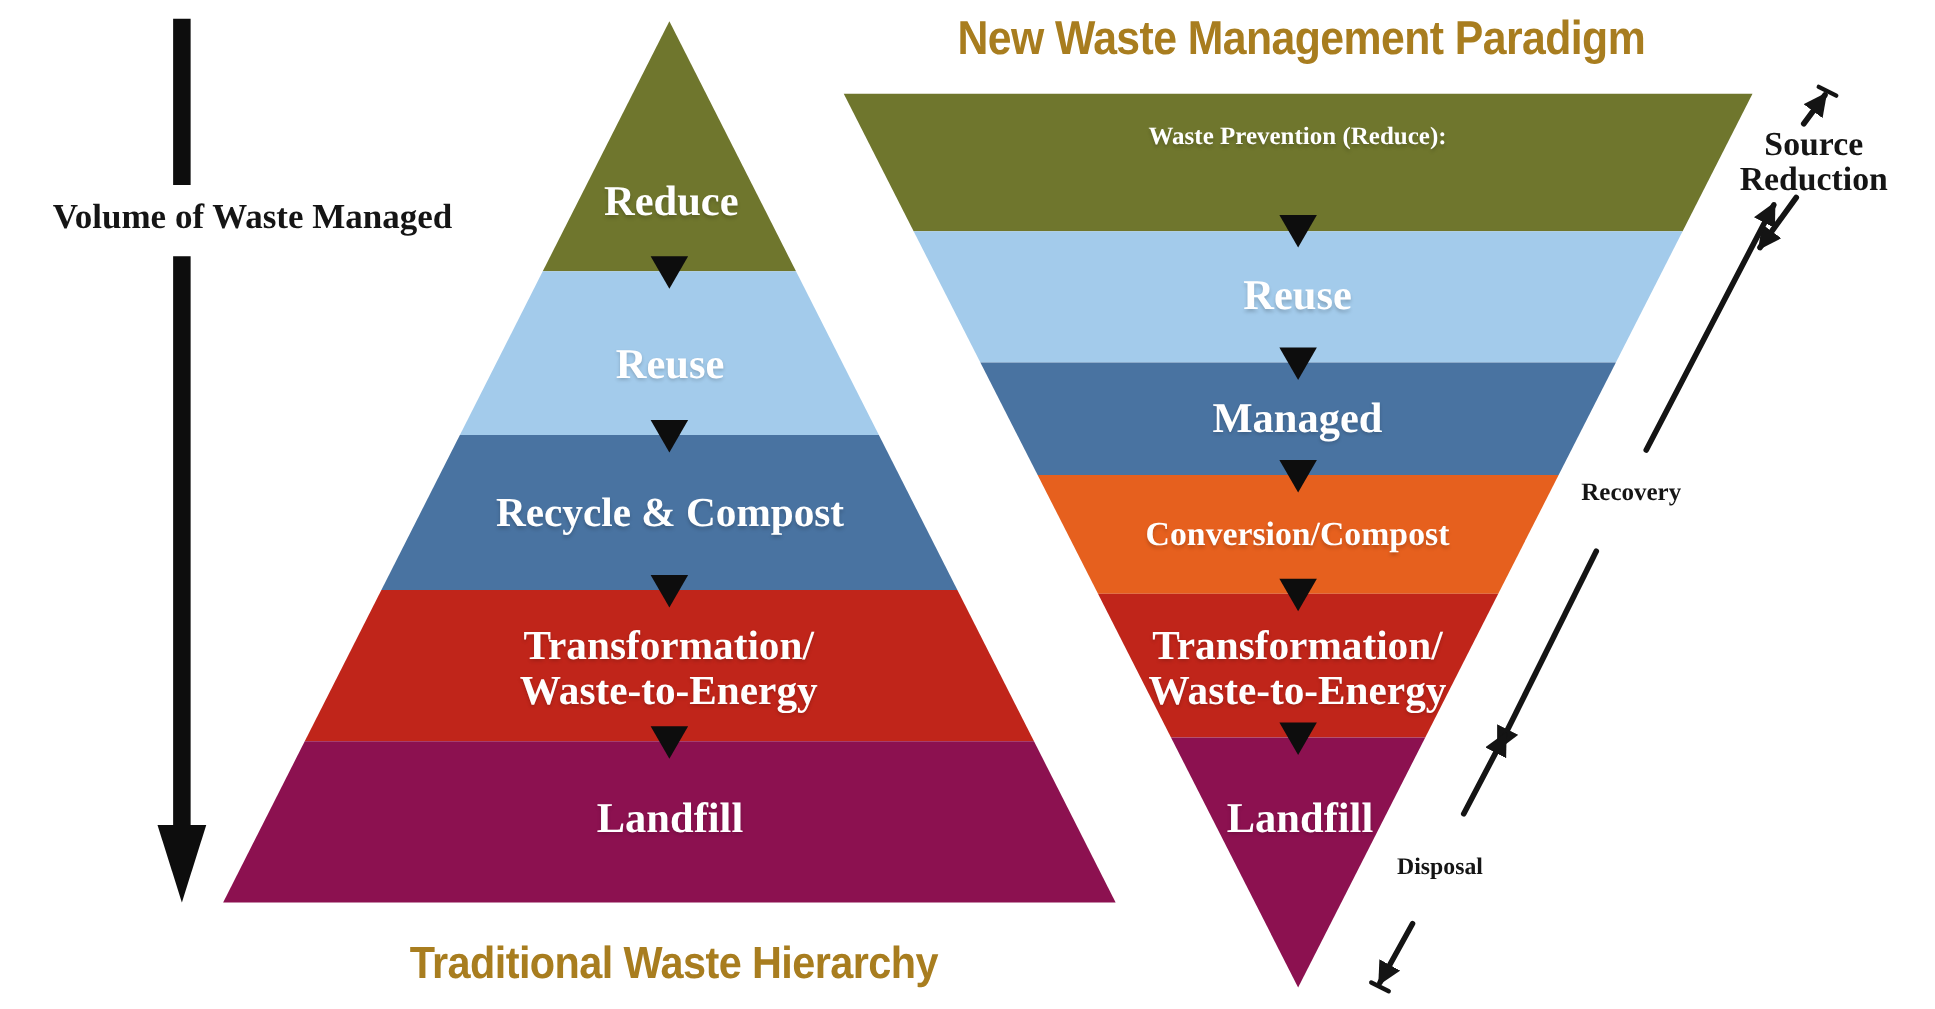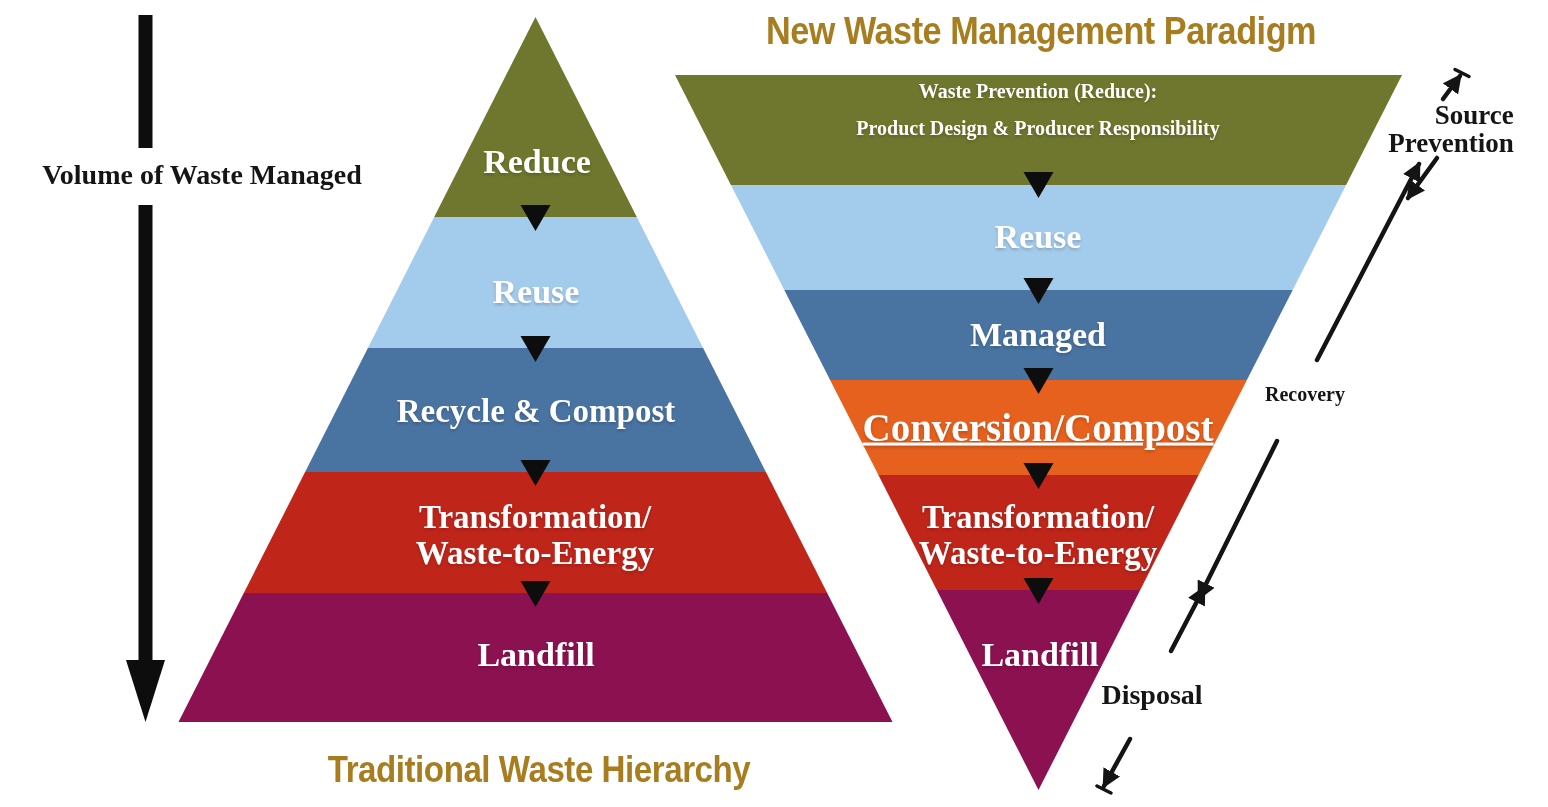--- a/index.html
+++ b/index.html
@@ -26,21 +26,21 @@
   }
   .black-lbl{
     color:#151515;
     font-family:"Liberation Serif", serif;
   }
   .title-lbl{
     font-family:"Liberation Sans", sans-serif;
     letter-spacing:-0.5px;
   }
   .two-line{line-height:36px;}
-  .ann{line-height:28px;text-align:right;}
+  .ann{line-height:28px;}
 </style>
 </head>
 <body>
 
 <div id="stage">
 
   <svg id="shapes" width="1548" height="807" viewBox="0 0 1548 807">
     <defs>
       <marker id="arw" viewBox="0 0 10 10" refX="8.5" refY="5" markerWidth="4.2" markerHeight="4.2" orient="auto">
         <path d="M0,0 L10,5 L0,10 z" fill="#141414"></path>
@@ -106,31 +106,30 @@
   <div class="lbl layer-lbl" style="left:536px;top:292px;font-size:34px;">Reuse</div>
   <div class="lbl layer-lbl" style="left:536px;top:411px;font-size:33px;text-align:right;">Recycle &amp; Compost</div>
   <div class="lbl layer-lbl two-line" style="left:535px;top:535px;font-size:33px;">
     <span>Transformation/</span><br>
     <span>Waste-to-Energy</span>
   </div>
   <div class="lbl layer-lbl" style="left:536px;top:655px;font-size:34px;">Landfill</div>
 
   <div class="lbl layer-lbl two-line" style="left:1038px;top:110px;font-size:20px;line-height:37px;">
     <span>Waste Prevention (Reduce):</span><br>
-    <span>Product Design &amp; Producer Responsibility</span>
   </div>
   <div class="lbl layer-lbl" style="left:1038px;top:237px;font-size:34px;">Reuse</div>
   <div class="lbl layer-lbl" style="left:1038px;top:335px;font-size:34px;">Managed</div>
-  <div class="lbl layer-lbl" style="left:1038px;top:428px;font-size:39px;text-decoration:underline;">Conversion/Compost</div>
+  <div class="lbl layer-lbl" style="left:1038px;top:428px;font-size:27px;">Conversion/Compost</div>
   <div class="lbl layer-lbl two-line" style="left:1038px;top:535px;font-size:33px;">
     <span>Transformation/</span><br>
     <span>Waste-to-Energy</span>
   </div>
   <div class="lbl layer-lbl" style="left:1040px;top:655px;font-size:34px;">Landfill</div>
 
   <div class="lbl black-lbl ann" style="left:1451px;top:129px;font-size:27px;">
     <span>Source</span><br>
-    <span>Prevention</span>
+    <span>Reduction</span>
   </div>
   <div class="lbl black-lbl" style="left:1305px;top:394px;font-size:20px;">Recovery</div>
-  <div class="lbl black-lbl" style="left:1152px;top:695px;font-size:28px;">Disposal</div>
+  <div class="lbl black-lbl" style="left:1152px;top:695px;font-size:19px;">Disposal</div>
 
 </div>
 
 </body></html>

